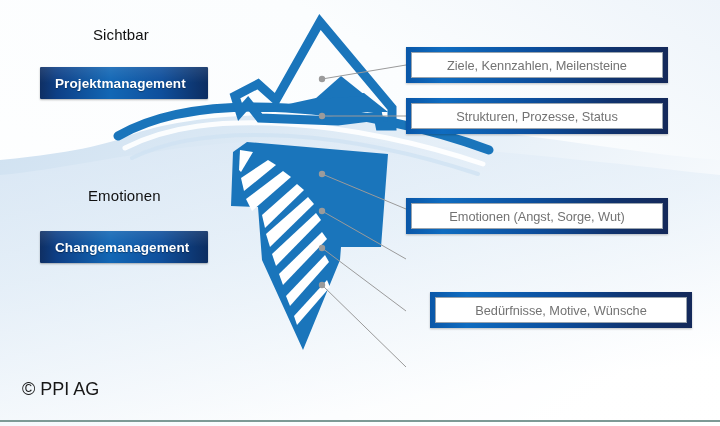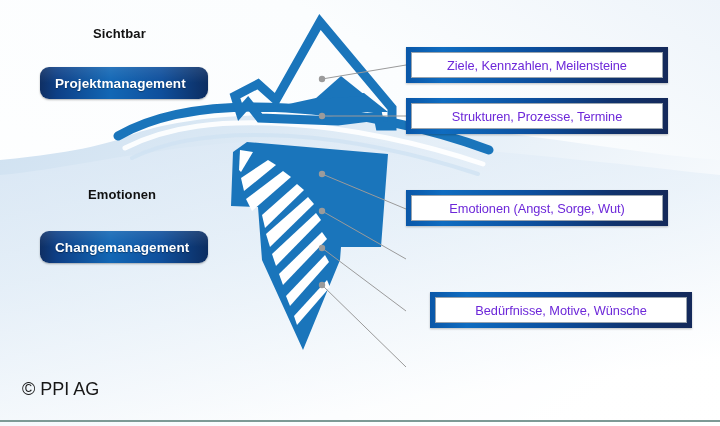--- a/index.html
+++ b/index.html
@@ -22,35 +22,35 @@
   .bg-svg {
     position: absolute;
     left: 0; top: 0;
     width: 720px;
     height: 426px;
   }
 
   
   .caption {
     position: absolute;
-    font-size: 13px;
-    font-weight: bold;
+    font-size: 15px;
+    font-weight: normal;
     color: #111111;
     letter-spacing: 0.1px;
     white-space: nowrap;
   }
   #caption-sichtbar { left: 93px; top: 26px; }
   #caption-unsichtbar { left: 88px; top: 187px; }
 
   
   .cat-button {
     position: absolute;
     width: 168px;
     height: 32px;
-    border-radius: 9px;
+    border-radius: 1px;
     display: flex;
     align-items: center;
     padding-left: 15px;
     box-sizing: border-box;
     background: linear-gradient(to right,
         #0f2f63 0%, #0d3f86 10%, #1267b5 42%, #0f4f9c 72%, #0c2d61 100%);
     box-shadow: 0 1px 2px rgba(0,0,0,0.30);
   }
   .cat-button::after {
     content: "";
@@ -88,27 +88,27 @@
     height: 100%;
     background: #ffffff;
     border: 1px solid #9aa4ae;
     box-sizing: border-box;
     display: flex;
     align-items: center;
     justify-content: center;
   }
   .callout-text {
     font-size: 12.8px;
-    color: #6d28d9;
+    color: #737373;
     white-space: nowrap;
     letter-spacing: -0.05px;
   }
   #callout-0 { left: 406px; top: 47px; }
   #callout-1 { left: 406px; top: 98px; }
-  #callout-2 { left: 406px; top: 190px; }
+  #callout-2 { left: 406px; top: 198px; }
   #callout-3 { left: 406px; top: 240px; }
   #callout-4 { left: 406px; top: 292px; margin-left: 24px; }
   #callout-5 { left: 406px; top: 348px; }
 
   
   #copyright {
     position: absolute;
     left: 22px;
     top: 379px;
     font-size: 18px;
@@ -223,21 +223,21 @@
   </div>
 
   <div class="callout" id="callout-0">
     <div class="callout-inner">
       <span class="callout-text">Ziele, Kennzahlen, Meilensteine</span>
     </div>
   </div>
 
   <div class="callout" id="callout-1">
     <div class="callout-inner">
-      <span class="callout-text">Strukturen, Prozesse, Termine</span>
+      <span class="callout-text">Strukturen, Prozesse, Status</span>
     </div>
   </div>
 
   <div class="callout" id="callout-2">
     <div class="callout-inner">
       <span class="callout-text">Emotionen (Angst, Sorge, Wut)</span>
     </div>
   </div>
 
 

